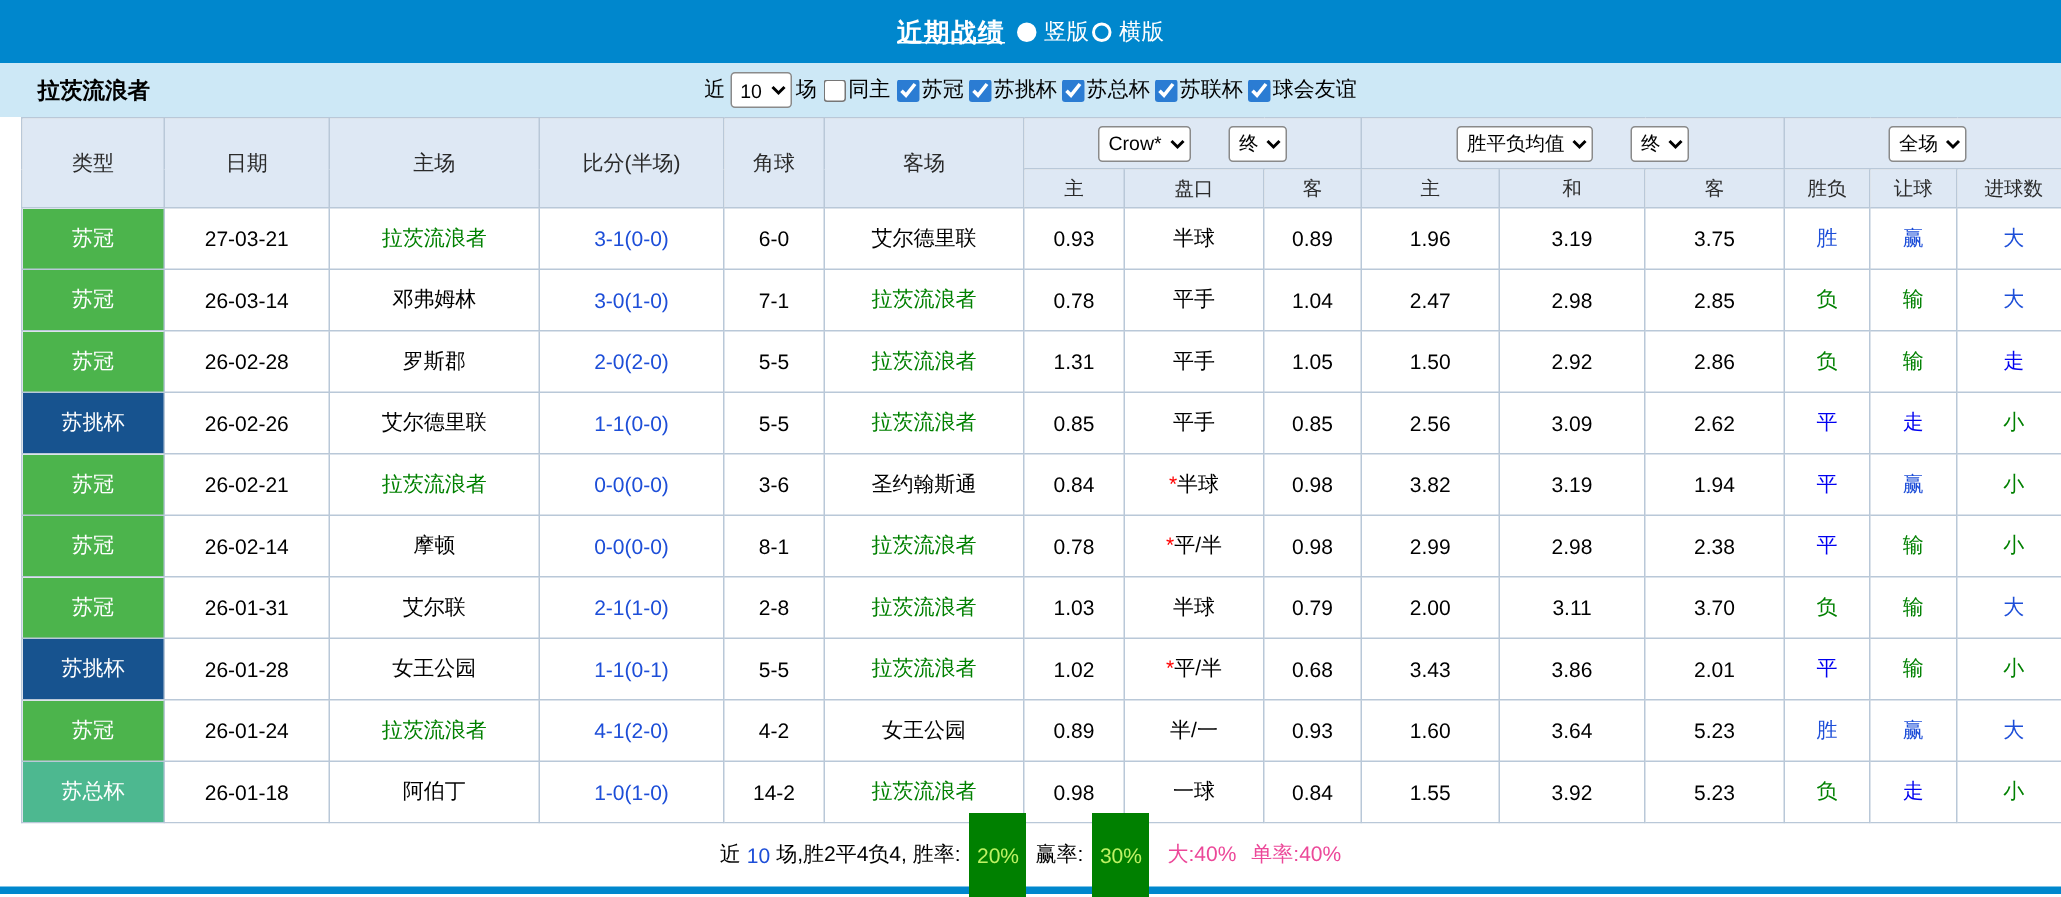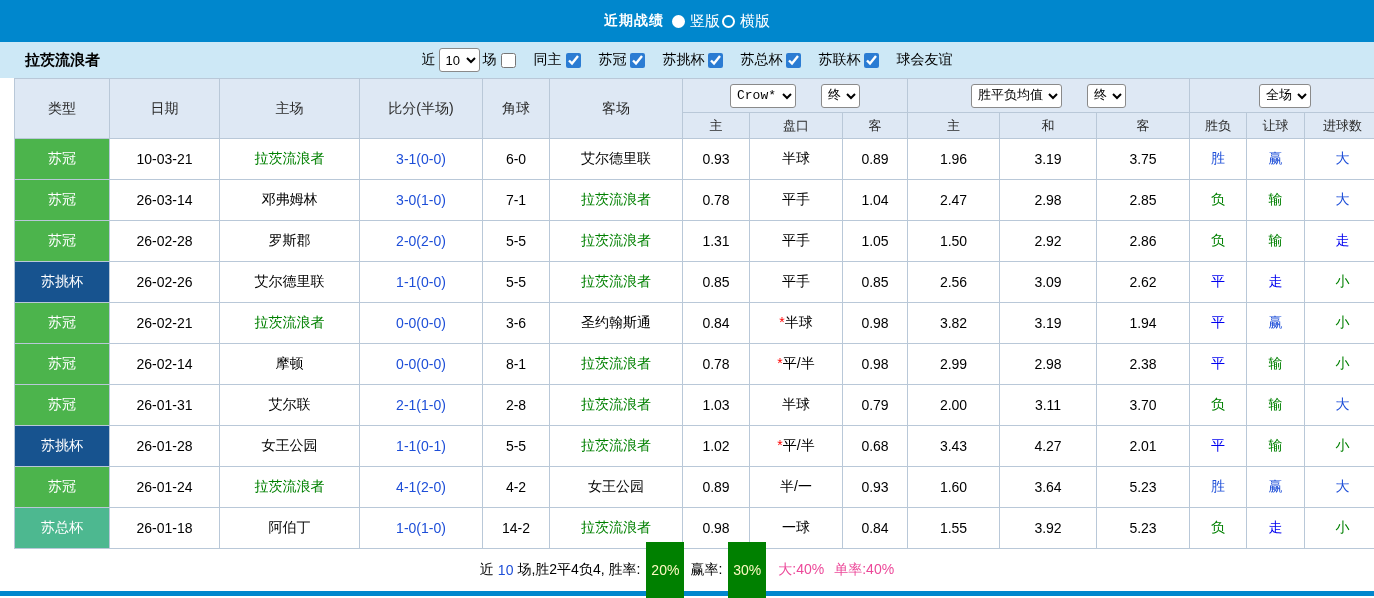--- a/index.html
+++ b/index.html
@@ -7,64 +7,64 @@
   body {
     width:1374px; height:598px; overflow:hidden;
     font-family:"Liberation Sans","DejaVu Sans",sans-serif;
     background:#fff; color:#000;
   }
   
   .topbar {
     height:42px; background:#0087cd; color:#fff;
     display:flex; align-items:center; justify-content:center; gap:8px;
   }
-  .topbar .title { font-size:14px; font-weight:bold; letter-spacing:1px; }
+  .topbar .title { font-size:17px; font-weight:bold; letter-spacing:1px;text-decoration:underline; }
   .radio-group { display:flex; align-items:center; gap:2px; }
   .radio-opt { display:flex; align-items:center; gap:5px; font-size:15px; cursor:pointer; }
   .radio-dot { width:13px; height:13px; border-radius:50%; border:2px solid #fff; display:inline-block; }
   .radio-dot.selected { background:#fff; }
   
   .filterbar {
     height:36px; background:#cde8f6; position:relative;
     display:flex; align-items:center; font-size:14px;
   }
   .team-name { position:absolute; left:25px; font-weight:bold; font-size:15px; }
   .filter-controls { margin:0 auto; display:flex; align-items:center; gap:3px; }
-  .filter-controls label { display:flex; align-items:center; gap:17px; cursor:pointer; }
+  .filter-controls label { display:flex; align-items:center; gap:1px; cursor:pointer; }
   input[type=checkbox] { width:15px; height:15px; accent-color:#2b7cd3; margin:0 1px; }
   select {
     font-size:13px; font-family:inherit; background:#fff;
     border:1px solid #8a8a8a; border-radius:3px; padding:1px 2px; height:24px;
   }
   
   table { border-collapse:collapse; table-layout:fixed; width:1366px; margin-left:14px; }
   th,td {
     border:1px solid #b9c8d8; text-align:center; font-size:14px;
     padding:0 2px; white-space:nowrap; overflow:hidden;
   }
   thead th { background:#dee8f4; font-weight:normal; color:#2a2a2a; }
   .group-row th { height:34px; }
   .sub-row th { height:26px; font-size:13px; }
   tbody td { height:41px; background:#fff; }
-  .hdr-selects { display:flex; justify-content:center; align-items:center; gap:25px;font-family:Liberation Mono, monospace; }
+  .hdr-selects { display:flex; justify-content:center; align-items:center; gap:25px; }
   td.type { color:#fff; font-weight:normal; }
   .badge-green { background:#4cb44c; }
   .badge-navy  { background:#17538f; }
   .badge-teal  { background:#4db890; }
   .c-red   { color:#1d4ed8; }
   .c-green { color:#008000; }
   .c-blue  { color:#0000f0; }
   .team    { color:#008000; }
   .star    { color:#ff0000; }
   
   .summary {
     height:42px; display:flex; align-items:center; justify-content:center;
     gap:4px; font-size:14px; background:#fff;
   }
-  .pct-badge { background:#008000; color:#fef9c3; padding:20px 5px; margin:0 2px; }
+  .pct-badge { background:#008000; color:#bef264; padding:20px 5px; margin:0 2px; }
   .sum-blue { color:#ec4899; margin-left:6px; }
   .bottom-strip { height:5px; background:#0087cd; }
 </style>
 </head>
 <body>
 
 <div class="topbar">
   <span class="title">近期战绩</span>
   <span class="radio-group" id="radio-group">
       <span class="radio-opt"><span class="radio-dot selected"></span>竖版</span>
@@ -146,21 +146,21 @@
       <th>和</th>
       <th>客</th>
       <th>胜负</th>
       <th>让球</th>
       <th>进球数</th>
     </tr>
   </thead>
   <tbody id="rows">
       <tr>
         <td class="type badge-green">苏冠</td>
-        <td>10-03-21</td>
+        <td>27-03-21</td>
         <td class="team">拉茨流浪者</td>
         <td class="c-red">3-1(0-0)</td>
         <td>6-0</td>
         <td>艾尔德里联</td>
         <td>0.93</td>
         <td>半球</td>
         <td>0.89</td>
         <td>1.96</td>
         <td>3.19</td>
         <td>3.75</td>
@@ -274,21 +274,21 @@
         <td class="type badge-navy">苏挑杯</td>
         <td>26-01-28</td>
         <td>女王公园</td>
         <td class="c-red">1-1(0-1)</td>
         <td>5-5</td>
         <td class="team">拉茨流浪者</td>
         <td>1.02</td>
         <td><span class="star">*</span>平/半</td>
         <td>0.68</td>
         <td>3.43</td>
-        <td>4.27</td>
+        <td>3.86</td>
         <td>2.01</td>
         <td class="c-blue">平</td>
         <td class="c-green">输</td>
         <td class="c-green">小</td>
       </tr>
       <tr>
         <td class="type badge-green">苏冠</td>
         <td>26-01-24</td>
         <td class="team">拉茨流浪者</td>
         <td class="c-red">4-1(2-0)</td>

